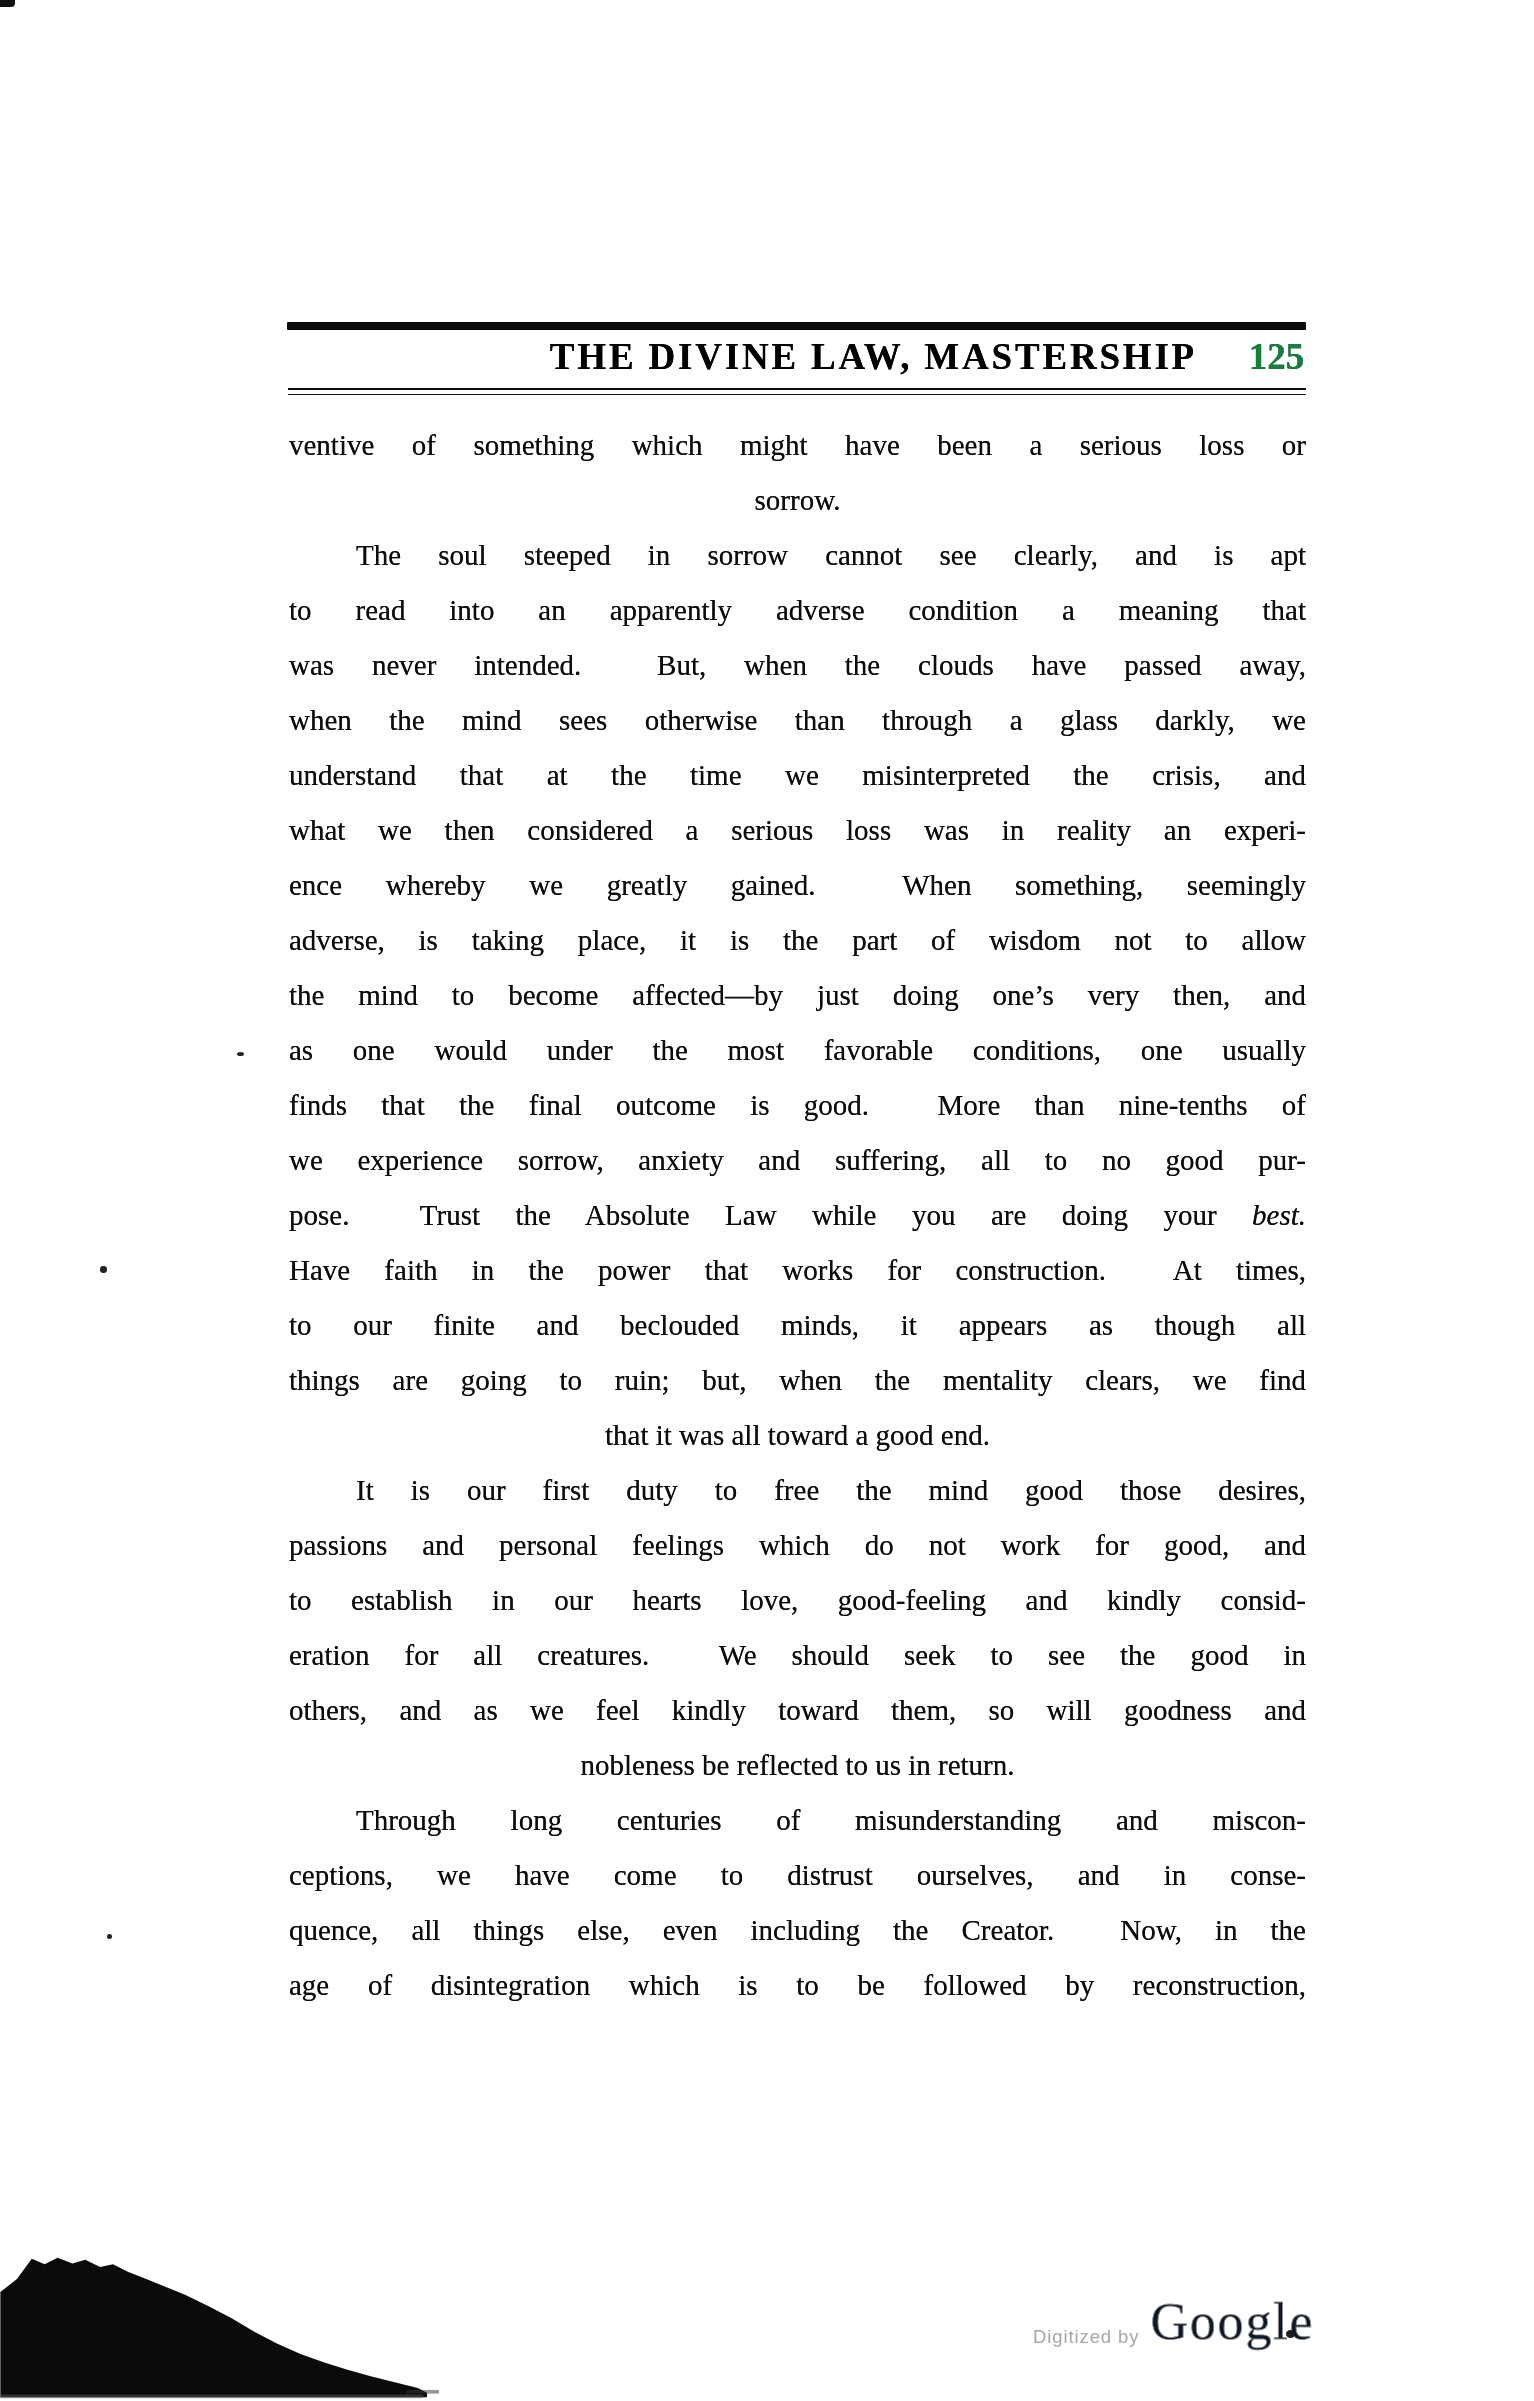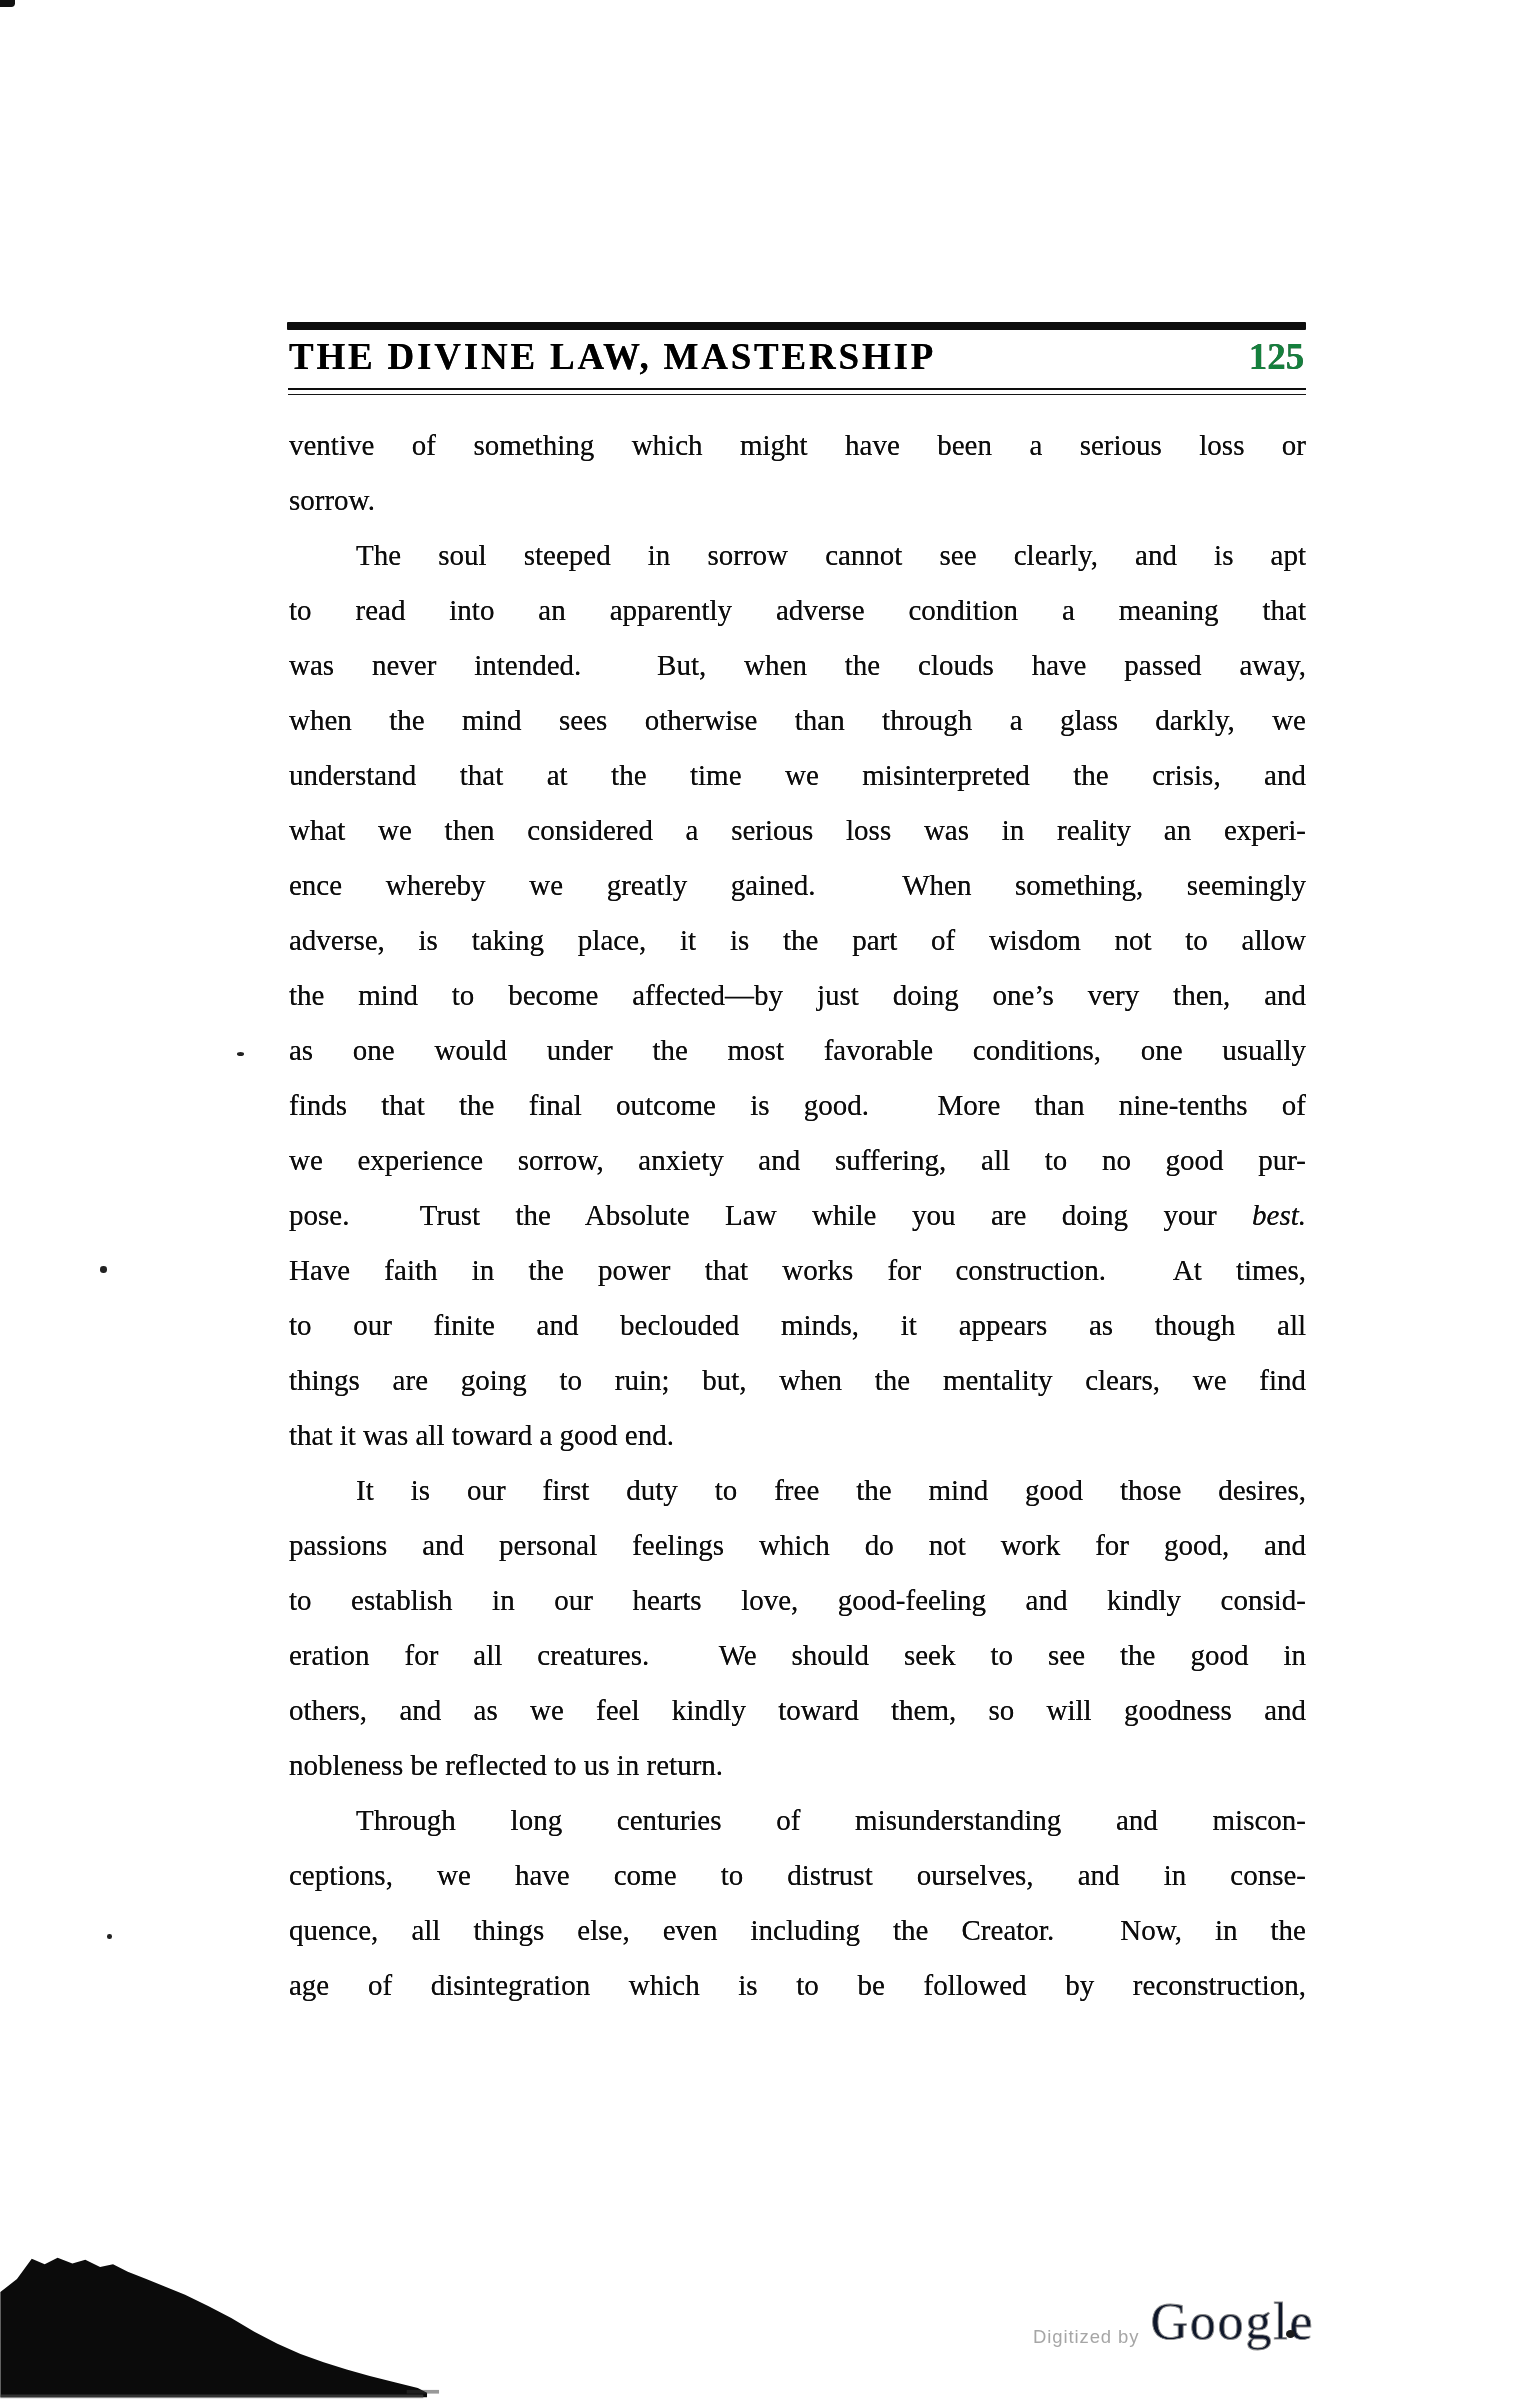--- a/index.html
+++ b/index.html
@@ -11,41 +11,41 @@
   }
   
   .rule-top{
     position:absolute;left:287px;top:322px;width:1019px;height:8.3px;
     background:#0d0d0d;border-radius:0.9px;
   }
   .header-row{
     position:absolute;left:289px;top:335px;width:1017px;height:52px;
   }
   .title{
-    position:absolute;left:0;right:109px;text-align:left;
+    position:absolute;left:0;right:109px;text-align:right;
     font-size:37px;font-weight:700;letter-spacing:2.8px;
     white-space:nowrap;color:#000;
     text-shadow:0 0 0.6px rgba(0,0,0,.85);
   }
   .page-num{
     position:absolute;right:1.8px;top:0;
     font-size:37px;font-weight:700;color:#15803d;
     text-shadow:0 0 0.6px rgba(0,0,0,.85);
   }
   .rule-double{
     position:absolute;left:288px;top:388px;width:1018px;height:3.7px;
     border-top:2.8px solid #0d0d0d;border-bottom:1.8px solid #161616;
   }
   
   .body-text{
     position:absolute;left:289px;top:418px;width:1017px;
     font-size:29px;color:#0c0c0c;
     text-shadow:0 0 0.5px rgba(0,0,0,.8);
   }
-  .line{height:55px;line-height:55px;white-space:normal;text-align:left;}
+  .line{height:55px;line-height:55px;white-space:normal;text-align:center;}
   .line.just{text-align:justify;text-align-last:justify;}
   .line.ind{padding-left:67px;}
   .it{font-style:italic;}
   
   .speck{position:absolute;background:#222;border-radius:50%;}
   .speck.corner{left:0;top:0;width:15px;height:7.4px;border-radius:0 0 3.7px 0;background:#111;}
   .speck.s1{left:237px;top:1052px;width:7.4px;height:3.7px;}
   .speck.s2{left:100px;top:1266px;width:6.5px;height:6.5px;}
   .speck.s3{left:107px;top:1934px;width:4.6px;height:4.6px;}
   .blob{position:absolute;left:0;top:2244px;}

